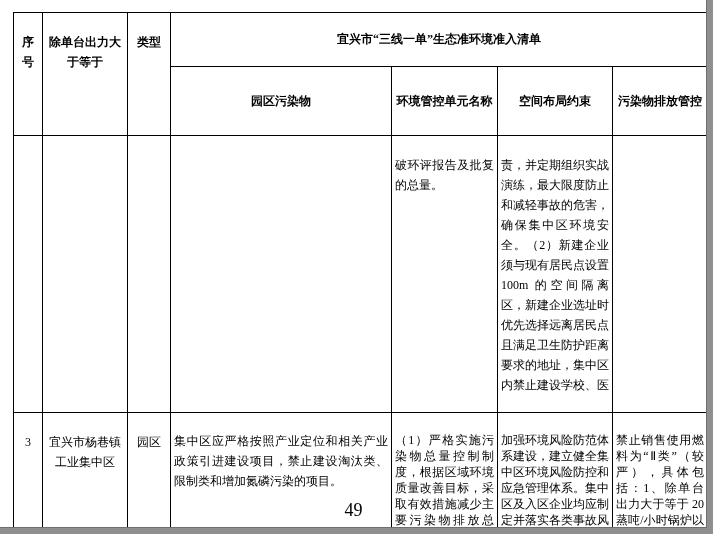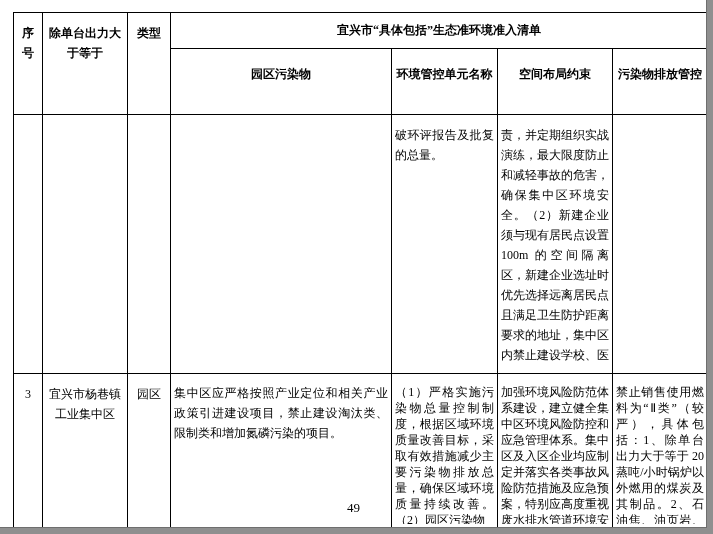--- a/index.html
+++ b/index.html
@@ -22,21 +22,21 @@
   table.doc-table {
     border-collapse: collapse;
     table-layout: fixed;
     width: 694px;
     margin: 12px 0 0 13px;
     border: 1px solid #000;
     border-bottom: 2px solid #3c3c3c;
   }
   table.doc-table td {
     border: 1px solid #000;
-    padding: 10px 3px;
+    padding: 19px 3px;
     font-size: 12px;
     vertical-align: top;
     overflow: hidden;
     word-break: break-all;
   }
   td.hdr {
     font-weight: bold;
     text-align: center;
     vertical-align: middle;
     word-break: keep-all;
@@ -59,21 +59,21 @@
     text-align: center;
     vertical-align: middle;
     line-height: 20px;
   }
   td.vmid { vertical-align: middle; font-family: Liberation Mono, monospace; }
   .page-number {
     position: absolute;
     left: 0; top: 500px;
     width: 707px;
     text-align: center;
-    font-size: 13px;
+    font-size: 18px;
   }
 </style>
 </head>
 <body>
 
 <div class="page">
 
   <table class="doc-table">
     <colgroup>
       <col style="width:29px">
@@ -83,21 +83,21 @@
       <col style="width:106px">
       <col style="width:115px">
       <col style="width:95px">
     </colgroup>
 
     <tbody>
         <tr>
       <td class="hdr hdr-merged" rowspan="2">序号</td>
       <td class="hdr hdr-merged" rowspan="2">除单台出力大于等于</td>
       <td class="hdr hdr-merged" rowspan="2">类型</td>
-      <td class="hdr hdr-title" colspan="4">宜兴市“具体包括”生态准环境准入清单</td>
+      <td class="hdr hdr-title" colspan="4">宜兴市“三线一单”生态准环境准入清单</td>
     </tr>
 
     <tr class="hdr-row2">
       <td class="hdr">园区污染物</td>
       <td class="hdr">环境管控单元名称</td>
       <td class="hdr">空间布局约束</td>
       <td class="hdr">污染物排放管控</td>
     </tr>
 
     <tr class="body-row1">

